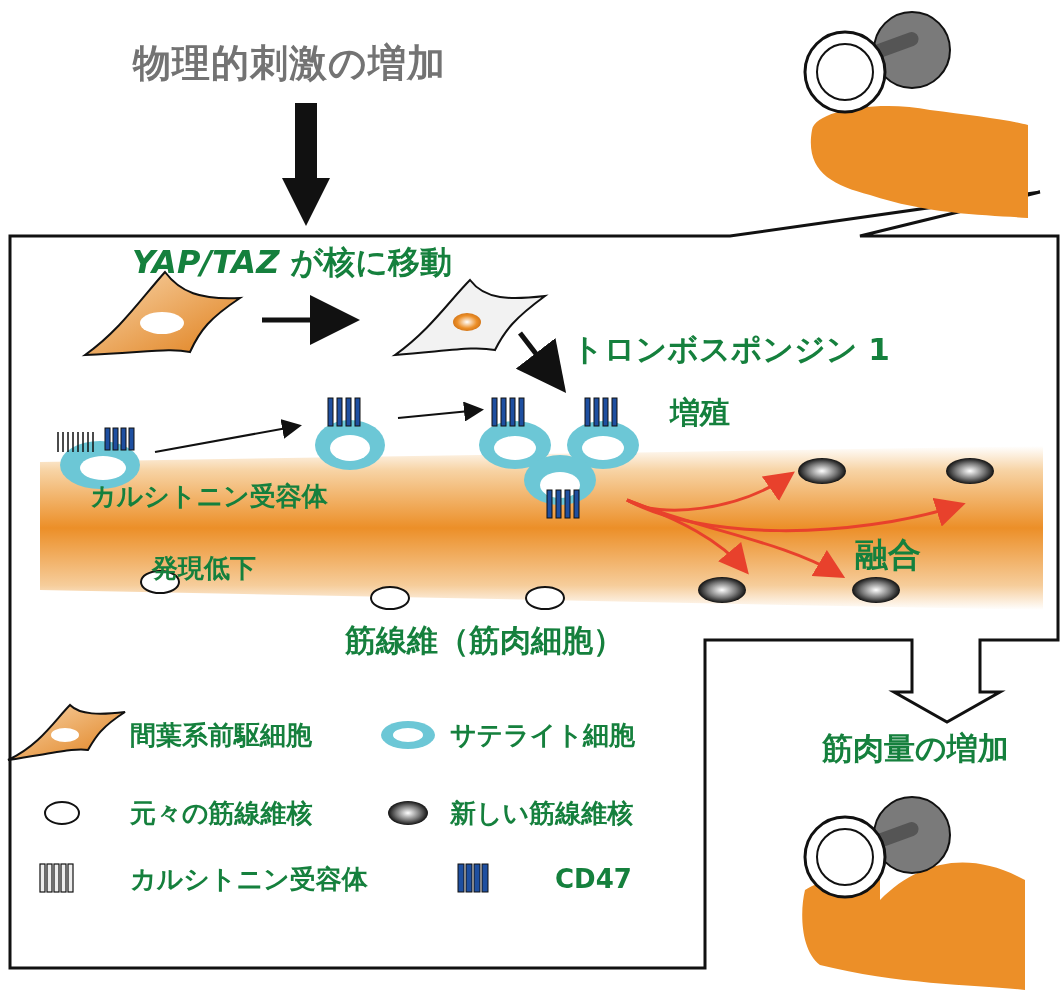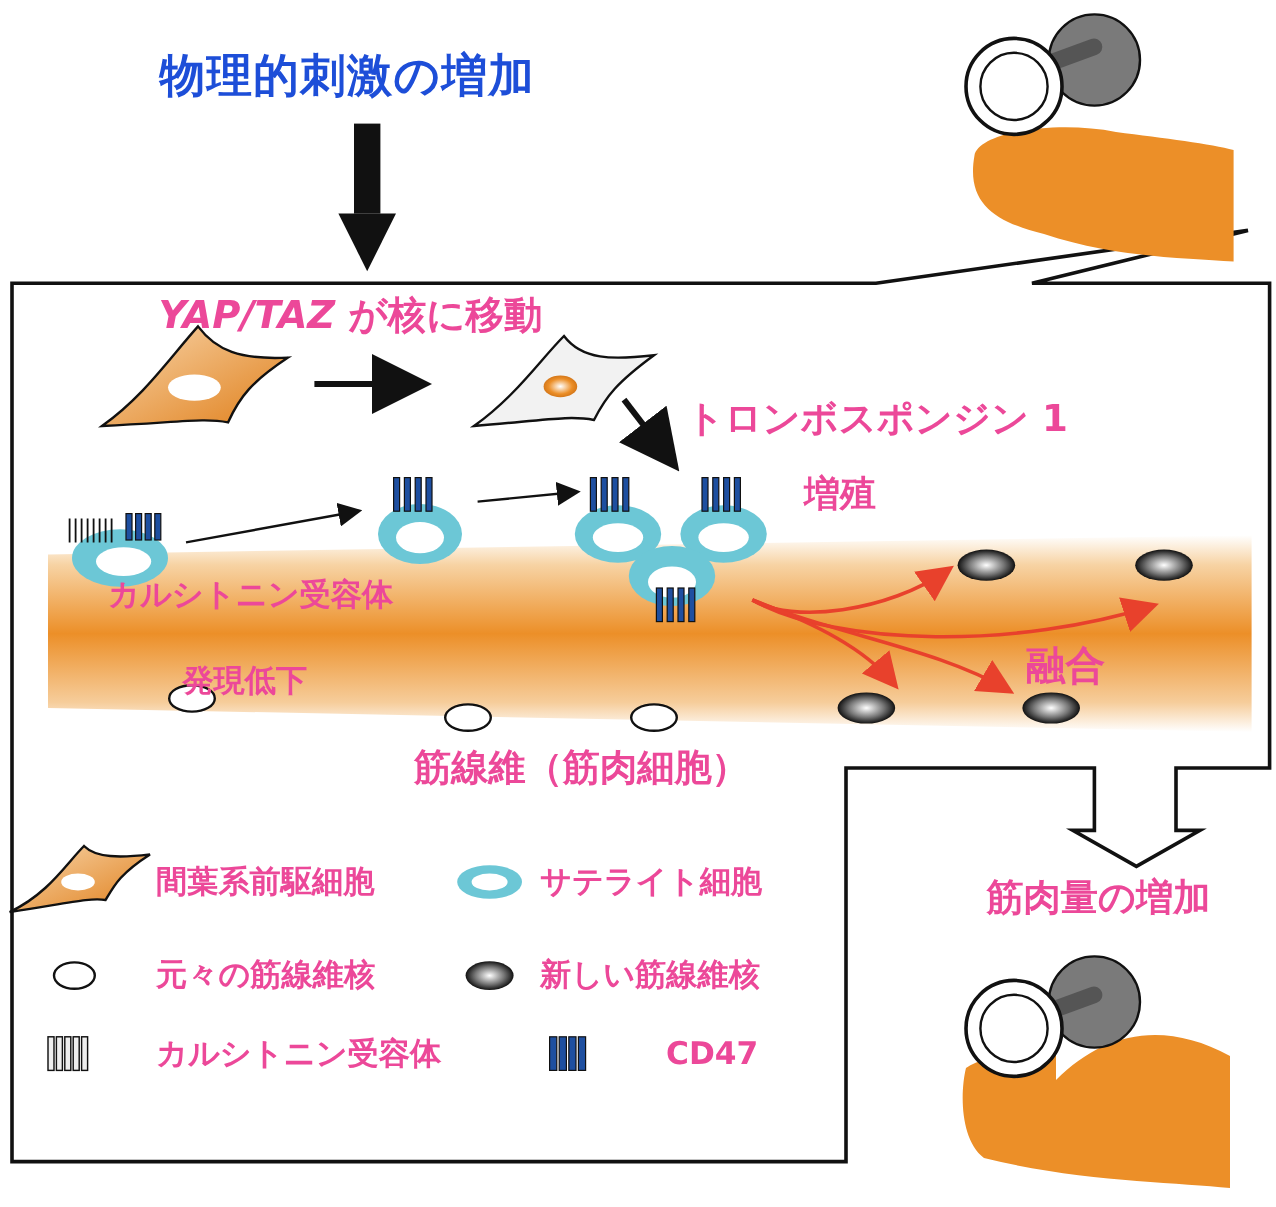--- a/index.html
+++ b/index.html
@@ -1,20 +1,20 @@
 <!DOCTYPE html>
 <html><head>
 <meta charset="utf-8">
 <style>
   html, body { margin: 0; padding: 0; background: #ffffff; }
   body { width: 1063px; height: 1006px; position: relative; overflow: hidden;
          font-family: "DejaVu Sans", "Liberation Sans", sans-serif; }
   #stage { position: absolute; left: 0; top: 0; width: 1063px; height: 1006px; }
-  .lbl { position: absolute; font-weight: bold; color: #ec4899; white-space: nowrap; line-height: 1; }
-  .title-top { left: 133px; top: 44px; font-size: 38px; color: #1d4ed8; letter-spacing: 1px; }
+  .lbl { position: absolute; font-weight: bold; color: #15803d; white-space: nowrap; line-height: 1; }
+  .title-top { left: 133px; top: 44px; font-size: 38px; color: #737373; letter-spacing: 1px; }
   .yap { left: 132px; top: 246px; font-size: 32px; }
   .yap i { font-style: italic; }
   .tsp { left: 572px; top: 334px; font-size: 31px; }
   .prolif { left: 670px; top: 398px; font-size: 30px; text-align: right; }
   .calr { left: 90px; top: 483px; font-size: 26px; }
   .calr2 { left: 152px; top: 528px; font-size: 26px; margin-top: 27px; }
   .fusion { left: 855px; top: 538px; font-size: 33px; }
   .fiber { left: 345px; top: 625px; font-size: 31px; }
   .mass { left: 822px; top: 733px; font-size: 31px; }
   .leg { font-size: 26px; }

